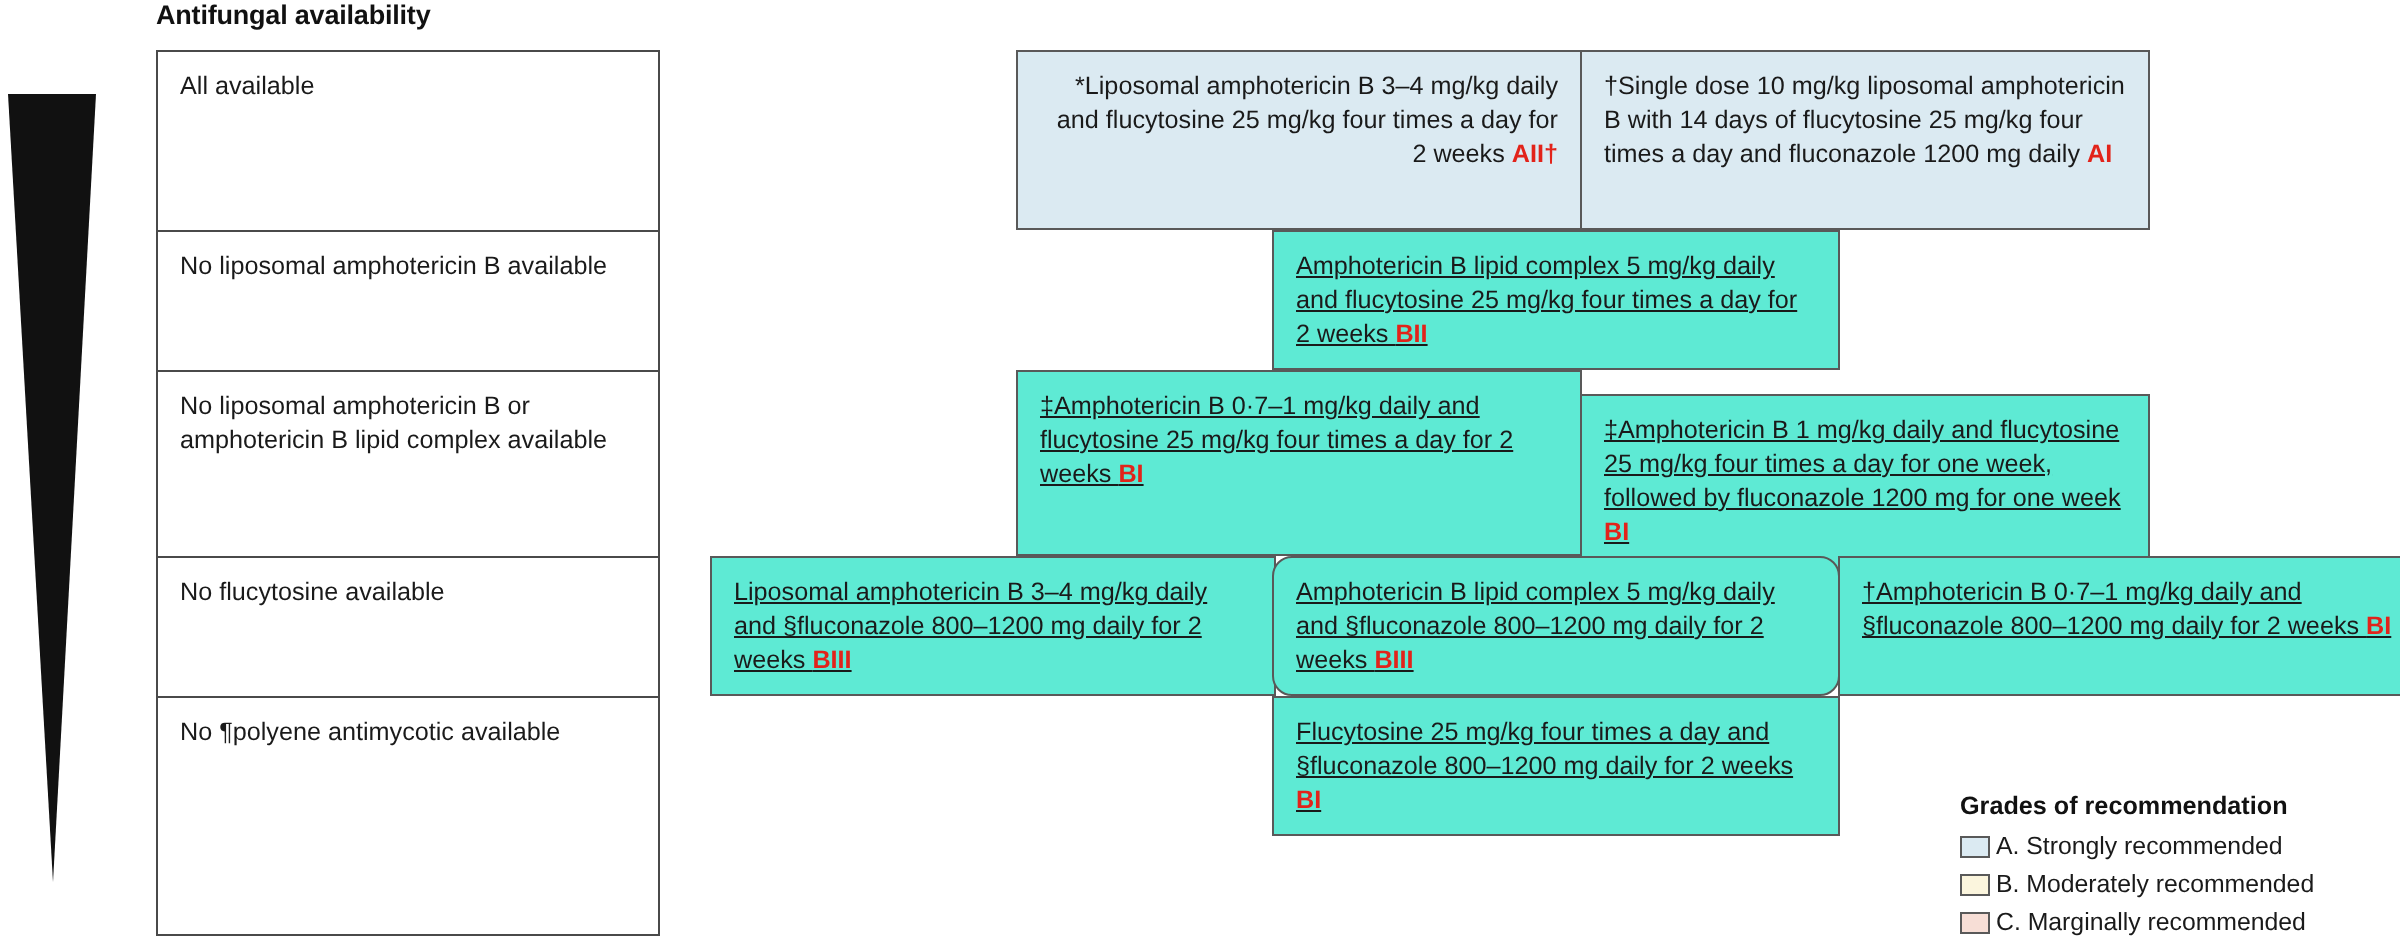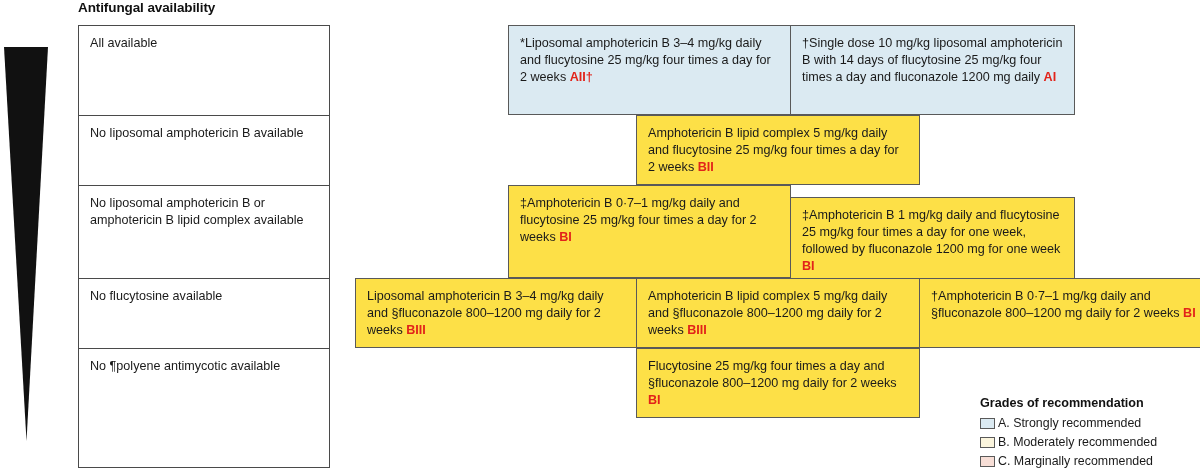--- a/index.html
+++ b/index.html
@@ -47,21 +47,21 @@
   .rbox{
     position:absolute;
     box-sizing:border-box;
     border:1.4px solid #595959;
     padding:9px 11px 0 11px;
     font-size:12.6px;
     line-height:1.345;
     color:#1a1a1a;
   }
   .blue{background:#dbeaf2;}
-  .yellow{background:#fde047;}
+  .yellow{background:#5eead4;text-decoration:underline;}
   .pink{background:#f7ded6;}
   .grade{color:#e2231a;font-weight:bold;}
 
   
   #legend{
     position:absolute;left:980px;top:396px;width:216px;
   }
   #legend-title{
     font-size:12.6px;font-weight:bold;color:#111;margin-bottom:5px;
   }
@@ -97,42 +97,42 @@
       <span>No liposomal amphotericin B or amphotericin B lipid complex available</span>
     </div>
     <div class="lrow" style="height:70px">
       <span>No flucytosine available</span>
     </div>
     <div class="lrow" style="height:70px">
       <span>No ¶polyene antimycotic available</span>
     </div>
   </div>
 
-  <div class="rbox blue" style="left:508px;top:25px;width:283px;height:90px;">
+  <div class="rbox blue" style="left:508px;top:25px;width:283px;height:90px;text-align:right;">
     <span>*Liposomal amphotericin B 3–4 mg/kg daily and flucytosine 25 mg/kg four times a day for 2 weeks </span><span class="grade">AII†</span>
   </div>
   <div class="rbox blue" style="left:790px;top:25px;width:285px;height:90px;">
     <span>†Single dose 10 mg/kg liposomal amphotericin B with 14 days of flucytosine 25 mg/kg four times a day and fluconazole 1200 mg daily </span><span class="grade">AI</span>
   </div>
 
   <div class="rbox yellow" style="left:636px;top:115px;width:284px;height:70px;">
     <span>Amphotericin B lipid complex 5 mg/kg daily and flucytosine 25 mg/kg four times a day for 2 weeks </span><span class="grade">BII</span>
   </div>
 
   <div class="rbox yellow" style="left:508px;top:185px;width:283px;height:93px;">
     <span>‡Amphotericin B 0·7–1 mg/kg daily and flucytosine 25 mg/kg four times a day for 2 weeks </span><span class="grade">BI</span>
   </div>
   <div class="rbox yellow" style="left:790px;top:197px;width:285px;height:102px;">
     <span>‡Amphotericin B 1 mg/kg daily and flucytosine 25 mg/kg four times a day for one week, followed by fluconazole 1200 mg for one week </span><span class="grade">BI</span>
   </div>
 
   <div class="rbox yellow" style="left:355px;top:278px;width:283px;height:70px;">
     <span>Liposomal amphotericin B 3–4 mg/kg daily and §fluconazole 800–1200 mg daily for 2 weeks </span><span class="grade">BIII</span>
   </div>
-  <div class="rbox yellow" style="left:636px;top:278px;width:284px;height:70px;">
+  <div class="rbox yellow" style="left:636px;top:278px;width:284px;height:70px;border-radius:10px;">
     <span>Amphotericin B lipid complex 5 mg/kg daily and §fluconazole 800–1200 mg daily for 2 weeks </span><span class="grade">BIII</span>
   </div>
   <div class="rbox yellow" style="left:919px;top:278px;width:295px;height:70px;">
     <span>†Amphotericin B 0·7–1 mg/kg daily and §fluconazole 800–1200 mg daily for 2 weeks </span><span class="grade">BI</span>
   </div>
 
   <div class="rbox yellow" style="left:636px;top:348px;width:284px;height:70px;">
     <span>Flucytosine 25 mg/kg four times a day and §fluconazole 800–1200 mg daily for 2 weeks </span><span class="grade">BI</span>
   </div>
 

